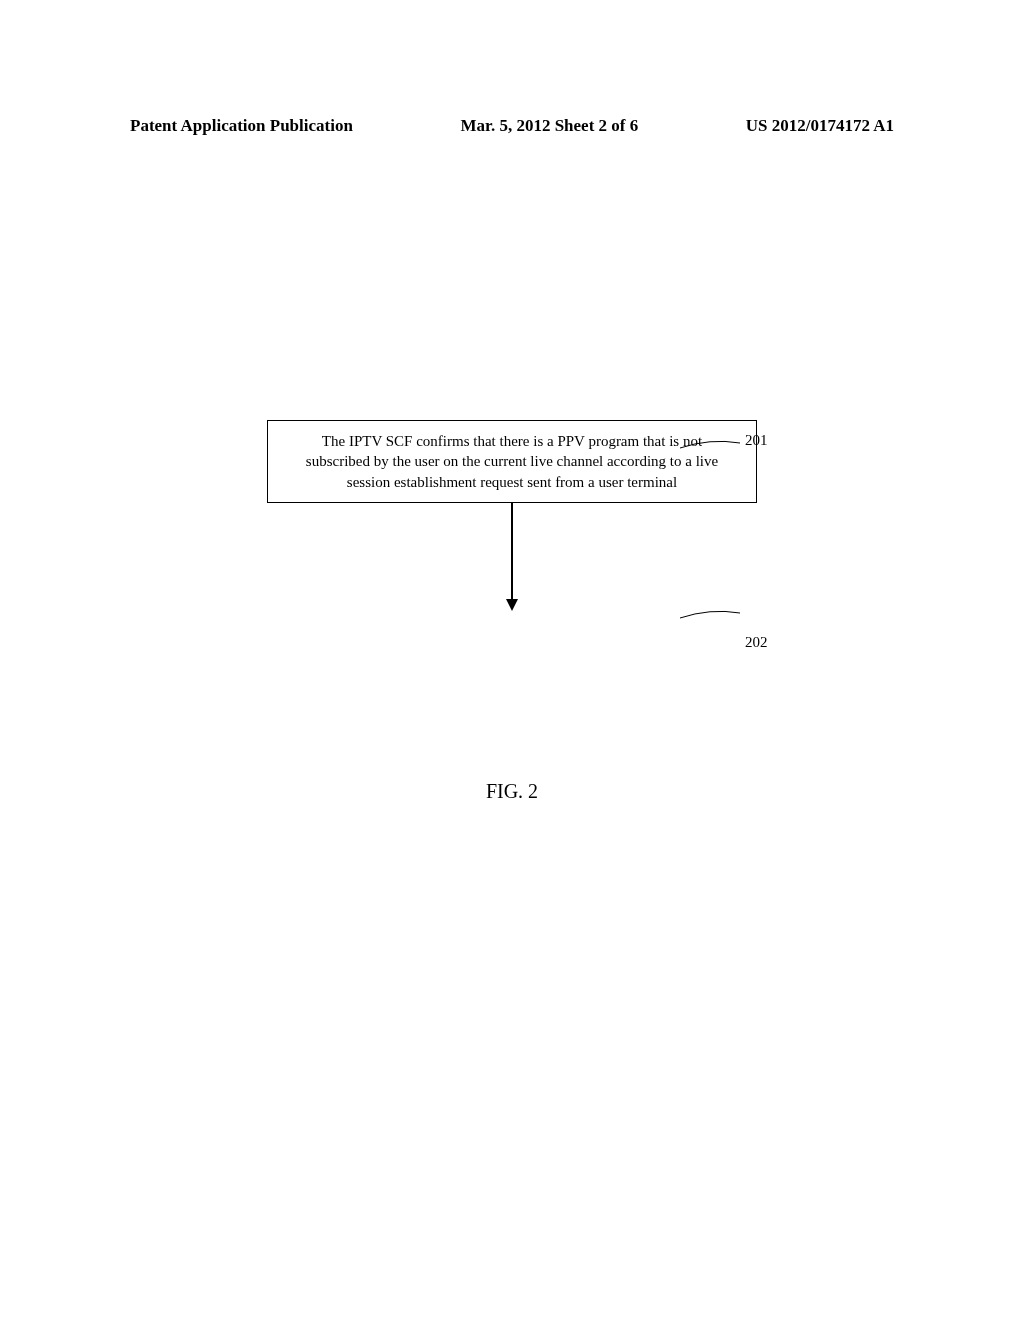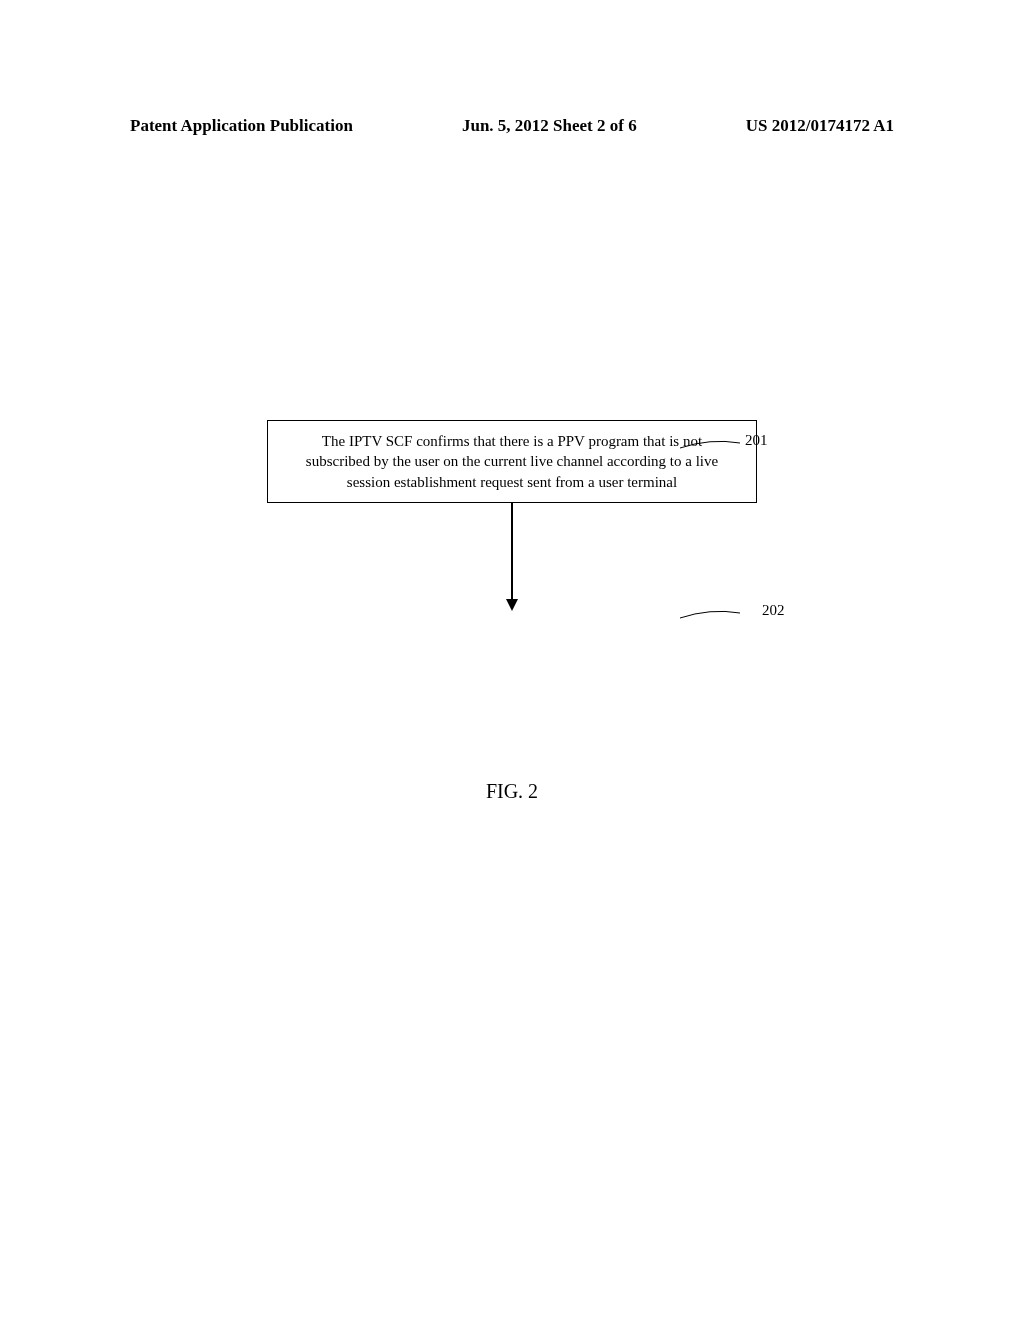--- a/index.html
+++ b/index.html
@@ -100,21 +100,21 @@
       position: absolute;
       top: 608px;
       left: 680px;
     }
   </style>
 </head>
 <body>
 
 <div class="header">
   <span class="header-left">Patent Application Publication</span>
-  <span class="header-center">Jun. 5, 2012   Sheet 2 of 6</span>
+  <span class="header-center">Mar. 5, 2012   Sheet 2 of 6</span>
   <span class="header-right">US 2012/0174172 A1</span>
 </div>
 
 <div class="diagram-container">
   <div class="box box1">
     <span>The IPTV SCF confirms that there is a PPV program that is not subscribed by the user on the current live channel according to a live session establishment request sent from a user terminal</span>
   </div>
   <div class="arrow-container">
     <div class="arrow-line"></div>
     <div class="arrow-head"></div>
@@ -122,15 +122,15 @@
 </div>
 
 <svg class="callout1-curve" width="110" height="30">
   <path d="M 0 10 Q 30 0 60 5" stroke="#000" stroke-width="1" fill="none"></path>
 </svg>
 <div class="callout" style="top:432px; left:745px;">201</div>
 
 <svg class="callout2-curve" width="110" height="30">
   <path d="M 0 10 Q 30 0 60 5" stroke="#000" stroke-width="1" fill="none"></path>
 </svg>
-<div class="callout" style="top:602px; left:745px;margin-left:17px;">202</div>
+<div class="callout" style="top:634px; left:745px;">202</div>
 
 <div class="figure-label">FIG. 2</div>
 
 </body></html>

